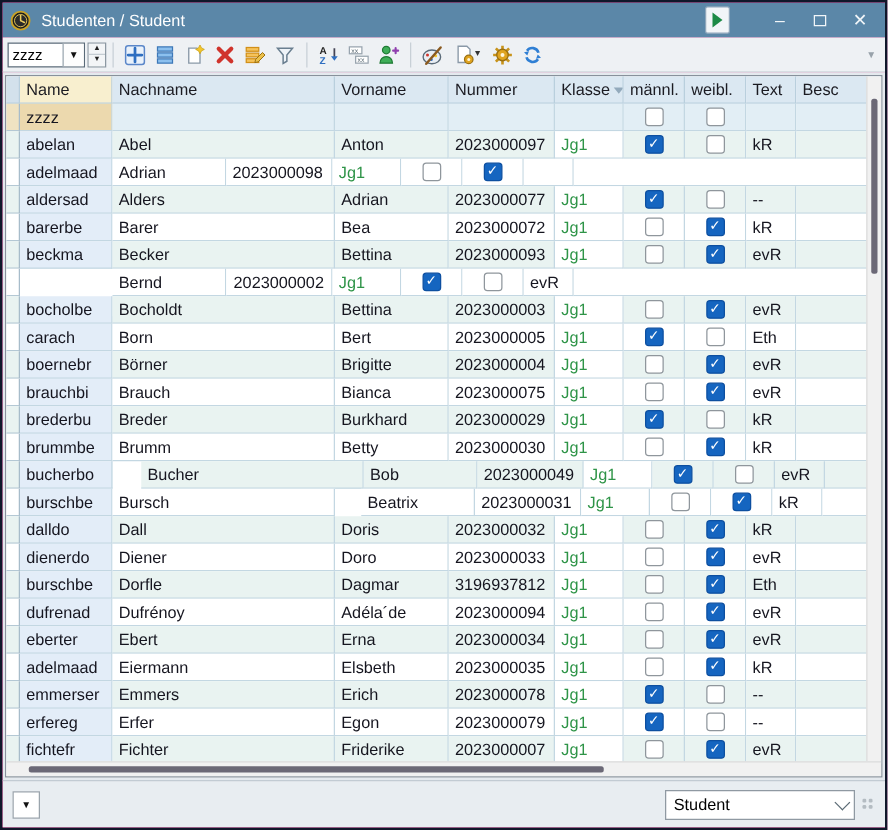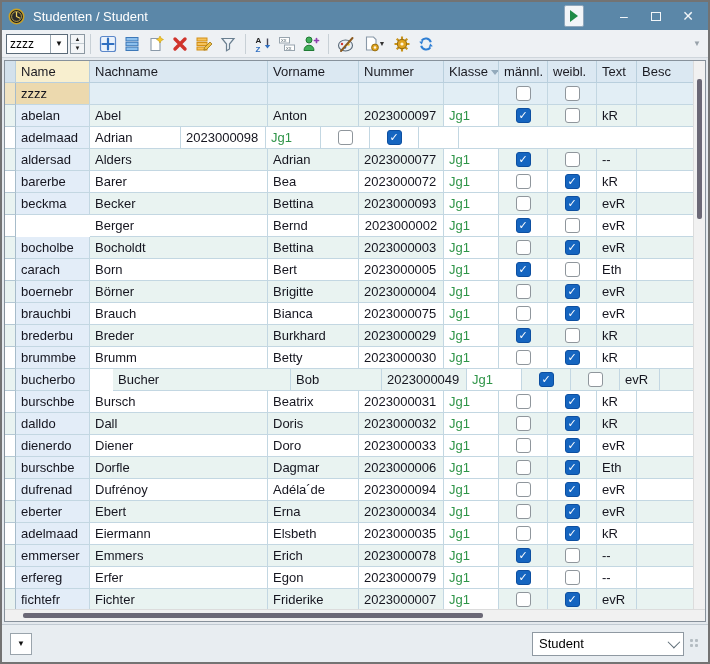--- a/index.html
+++ b/index.html
@@ -1,17 +1,17 @@
 <!DOCTYPE html>
 <html><head>
 <meta charset="utf-8">
 <style>
   * { box-sizing: border-box; margin: 0; padding: 0; }
   html,body { font-family: "Liberation Sans", sans-serif; background:#b8c4cc; }
-  .window{ width:710px; height:664px; border:2px solid #737373; background:#ec4899;
+  .window{ width:710px; height:664px; border:2px solid #0f172a; background:#ec4899;
            display:flex; flex-direction:column; overflow:hidden; }
 
   
   .titlebar{ height:28px; background:#5b87a8; display:flex; align-items:center;
              padding:0 6px; flex:0 0 auto; }
   .title-icon{ width:17px; height:17px; margin-right:8px; flex:0 0 auto; }
   .title-text{ color:#ffffff; font-size:13px; flex:1 1 auto; white-space:nowrap; overflow:hidden; }
   .win-btns{ display:flex; align-items:center; gap:4px; }
   .menu-btn{ width:20px; height:22px; background:#f2f5f8; border:1px solid #8ea6bb;
              border-radius:2px; display:flex; align-items:center; justify-content:center;
@@ -334,21 +334,20 @@
             </div>
             <div class="cell c-cb" style="width: 49px;">
               <div class="cb on">✓</div>
             </div>
             <div class="cell " style="width: 40px;">evR</div>
             <div class="cell " style="flex: 1 1 auto; width: auto;"></div>
           </div>
           <div class="row r-white">
             <div class="cell gutter" style="width: 11px;"></div>
             <div class="cell c-name" style="width: 74px; margin-top: 38px;">bergerbe</div>
-            <div class="cell " style="width: 178px;">Berger</div>
             <div class="cell " style="width: 91px;">Bernd</div>
             <div class="cell " style="width: 85px; text-align: center;">2023000002</div>
             <div class="cell c-klasse" style="width: 55px;">Jg1</div>
             <div class="cell c-cb" style="width: 49px;">
               <div class="cb on">✓</div>
             </div>
             <div class="cell c-cb" style="width: 49px;">
               <div class="cb"></div>
             </div>
             <div class="cell " style="width: 40px;">evR</div>
@@ -463,21 +462,21 @@
             <div class="cell c-cb" style="width: 49px;">
               <div class="cb"></div>
             </div>
             <div class="cell " style="width: 40px;">evR</div>
             <div class="cell " style="flex: 1 1 auto; width: auto;"></div>
           </div>
           <div class="row r-white">
             <div class="cell gutter" style="width: 11px;"></div>
             <div class="cell c-name" style="width: 74px;">burschbe</div>
             <div class="cell " style="width: 178px;">Bursch</div>
-            <div class="cell " style="width: 91px;">Beatrix</div>
+            <div class="cell " style="width: 91px; margin-left: 21px;">Beatrix</div>
             <div class="cell " style="width: 85px;">2023000031</div>
             <div class="cell c-klasse" style="width: 55px;">Jg1</div>
             <div class="cell c-cb" style="width: 49px;">
               <div class="cb"></div>
             </div>
             <div class="cell c-cb" style="width: 49px;">
               <div class="cb on">✓</div>
             </div>
             <div class="cell " style="width: 40px;">kR</div>
             <div class="cell " style="flex: 1 1 auto; width: auto;"></div>
@@ -512,21 +511,21 @@
               <div class="cb on">✓</div>
             </div>
             <div class="cell " style="width: 40px;">evR</div>
             <div class="cell " style="flex: 1 1 auto; width: auto;"></div>
           </div>
           <div class="row r-tint">
             <div class="cell gutter" style="width: 11px;"></div>
             <div class="cell c-name" style="width: 74px;">burschbe</div>
             <div class="cell " style="width: 178px;">Dorfle</div>
             <div class="cell " style="width: 91px;">Dagmar</div>
-            <div class="cell " style="width: 85px;">2023000006</div>
+            <div class="cell " style="width: 85px;">3196937812</div>
             <div class="cell c-klasse" style="width: 55px;">Jg1</div>
             <div class="cell c-cb" style="width: 49px;">
               <div class="cb"></div>
             </div>
             <div class="cell c-cb" style="width: 49px;">
               <div class="cb on">✓</div>
             </div>
             <div class="cell " style="width: 40px;">Eth</div>
             <div class="cell " style="flex: 1 1 auto; width: auto;"></div>
           </div>

